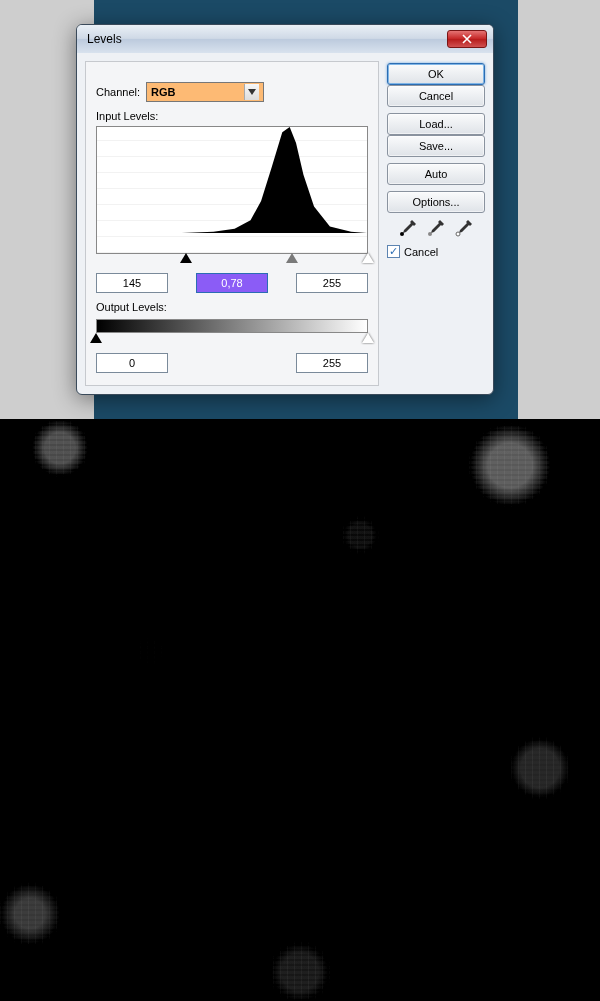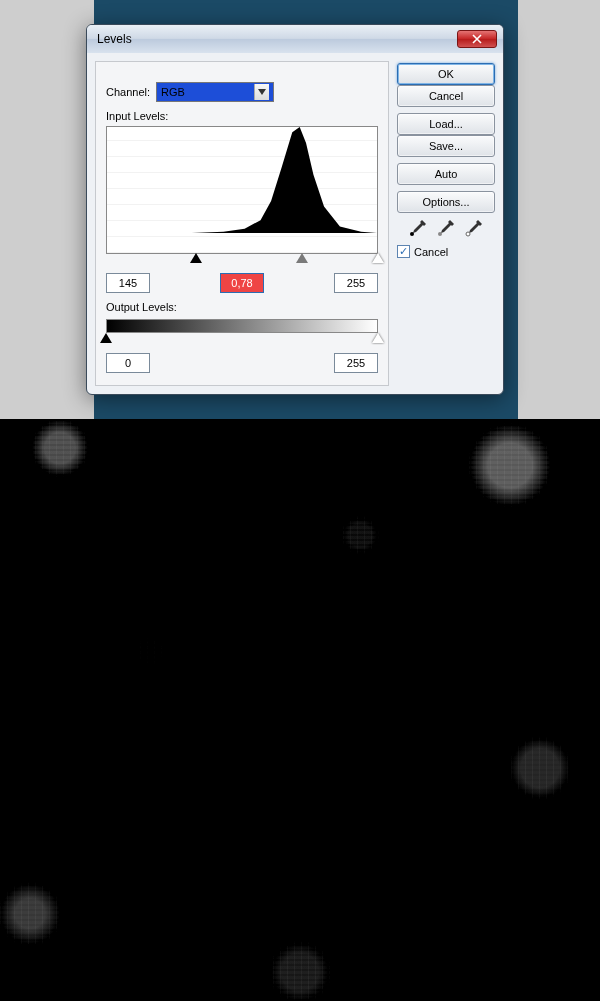--- a/index.html
+++ b/index.html
@@ -46,21 +46,21 @@
       radial-gradient(circle at 5% 85%, rgba(255,255,255,.3) 0 2%, transparent 5%),
       radial-gradient(circle at 50% 95%, rgba(255,255,255,.2) 0 3%, transparent 6%),
       radial-gradient(circle at 70% 70%, rgba(255,255,255,.05) 0 4%, transparent 8%),
       repeating-linear-gradient(90deg, rgba(255,255,255,.04) 0 1px, transparent 1px 7px),
       repeating-linear-gradient(0deg, rgba(0,0,0,.6) 0 2px, transparent 2px 5px),
       linear-gradient(#151515,#050505 60%,#0d0d0d);
     filter: contrast(1.4) brightness(.9);
   }
   .dialog {
     position: absolute;
-    left: 86px;
+    left: 76px;
     top: 24px;
     width: 418px;
     border: 1px solid #3a4a5a;
     border-radius: 6px;
     box-shadow: 0 4px 22px rgba(0,0,0,.45);
     background: #eef1f5;
   }
   .titlebar {
     height: 28px;
     background: linear-gradient(#eaf0f6,#cfd9e6 48%,#bccadd 50%,#d8e2ee);
@@ -99,23 +99,24 @@
     width:98px;
     display:flex;flex-direction:column;
     padding-top:2px;
   }
   .row{display:flex;align-items:center;gap:6px;}
   .lbl{color:#000;}
   .dropdown{
     flex:0 0 118px;
     height:20px;
     border:1px solid #777;
-    background:#1d4ed8;
+    background:#fdba74;
     display:flex;align-items:center;
     padding:0 4px;
+    font-weight:bold;
   }
   .dropdown .arrow{
     margin-left:auto;width:15px;height:16px;
     background:linear-gradient(#f7f7f7,#ddd);
     border-left:1px solid #aaa;
     display:flex;align-items:center;justify-content:center;
   }
   .panel-title{margin:8px 0 4px;}
   .histogram{
     height:128px;
@@ -138,25 +139,25 @@
     position:absolute;top:0;width:0;height:0;
     border-left:6px solid transparent;
     border-right:6px solid transparent;
     border-bottom:10px solid #000;
     transform:translateX(-6px);
   }
   .tri.gray{border-bottom-color:#7a7a7a;}
   .tri.white{border-bottom-color:#fff;filter:drop-shadow(0 0 1px #555);}
   .input-row{display:flex;gap:8px;margin-top:6px;}
   .num-input{
-    width:44px;height:20px;border:1px solid #7a8a9a;background:#fff;
+    width:72px;height:20px;border:1px solid #7a8a9a;background:#fff;
     text-align:center;font-size:11px;line-height:18px;
   }
   .num-input.selected{
-    background:#ef4444;color:#fff;border-color:#2b6db3;
+    background:#8b5cf6;color:#fff;border-color:#2b6db3;
   }
   .spacer{flex:1;}
   .gradient-bar{
     height:14px;margin-top:6px;
     background:linear-gradient(90deg,#000,#fff);
     border:1px solid #888;
   }
   .output-track{height:14px;position:relative;}
   .btn{
     height:22px;border:1px solid #8a939f;

